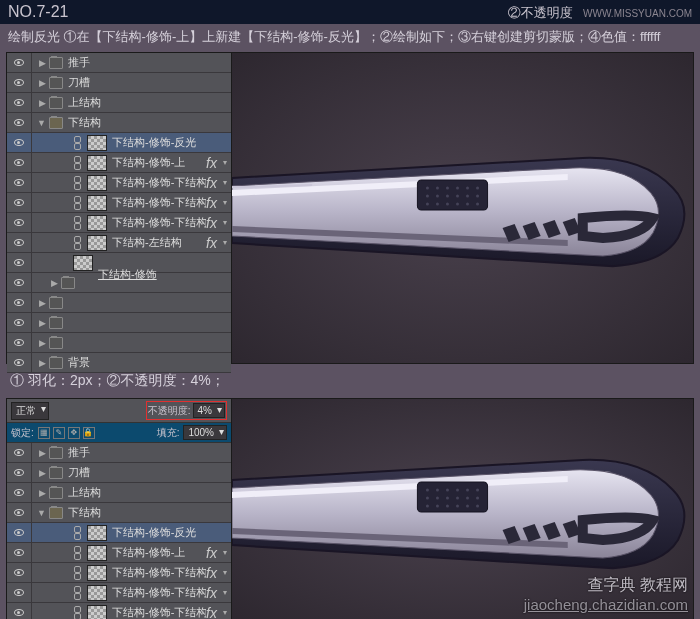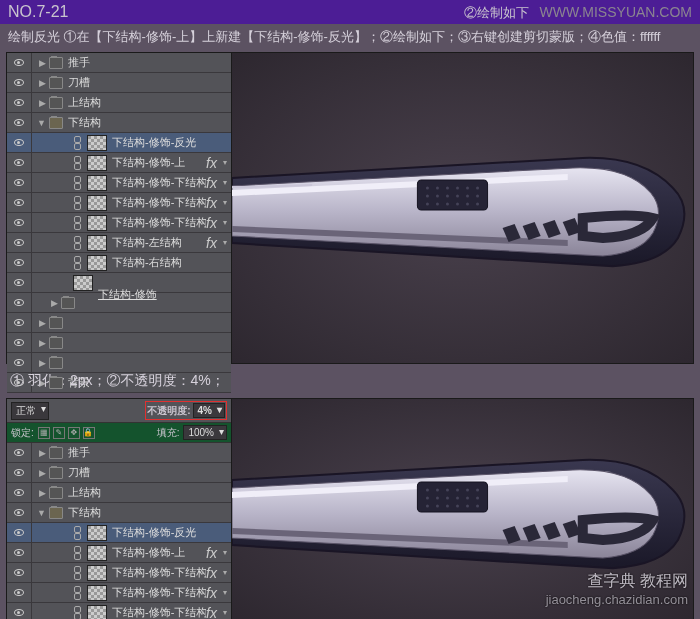--- a/index.html
+++ b/index.html
@@ -7,31 +7,31 @@
   width: 700px;
   height: 619px;
   background: #5c5262;
   font-family: "Microsoft YaHei", sans-serif;
   font-size: 12px;
   color: #c9c4ce;
   overflow: hidden;
   position: relative;
 }
 .header-bar {
-  background: #4c1d95;
+  background: #0f172a;
   padding: 0 8px;
   height: 24px;
   line-height: 24px;
   font-size: 16px;
   color: #c9c4ce;
   display: flex;
   justify-content: space-between;
 }
 .brand { font-size: 13px; }
-.brand-url { font-size: 14px; color: #8b8590; margin-left: 6px; }
+.brand-url { font-size: 10px; color: #8b8590; margin-left: 6px; }
 .instruction {
   background: #5c5262;
   padding: 4px 8px;
   font-size: 13px;
   color: #d6d1db;
   line-height: 18px;
 }
 .section {
   display: flex;
   border: 1px solid #1a1a1a;
@@ -186,67 +186,66 @@
   position: absolute;
   right: 2px;
   top: 0;
 }
 .highlight-box {
   border: 1px solid #e03030;
   padding: 1px;
   display: flex;
   align-items: center;
   gap: 2px;
-  font-weight: bold;
 }
 .panel-lock-row {
-  background: #14532d;
+  background: #0c4a6e;
   padding: 2px 4px;
   display: flex;
   align-items: center;
   gap: 4px;
   font-size: 10px;
   border-bottom: 1px solid #333;
 }
 .lock-icons { display: flex; gap: 3px; }
 .lock-icons span {
   width: 12px;
   height: 12px;
   border: 1px solid #777;
   display: flex;
   align-items: center;
   justify-content: center;
   font-size: 8px;
   color: #aaa;
 }
 .watermark {
   position: absolute;
-  bottom: 12px;
+  bottom: 6px;
   right: 12px;
   color: rgba(230,225,235,0.8);
   font-size: 16px;
   text-align: right;
   text-shadow: 0 0 2px #000;
 }
-.watermark .sub { font-size: 13px; color: rgba(200,195,205,0.7); }
+.watermark .sub { font-size: 15px; color: rgba(200,195,205,0.7); text-decoration: underline; }
 .knife-svg {
   position: absolute;
   top: 50%;
   left: 0;
   transform: translateY(-50%);
   width: 100%;
 }
 </style>
 </head>
 <body>
 
 <div class="header-bar">
   <span>NO.7-21</span>
   <span>
-    <span class="brand">②绘制如下</span>
+    <span class="brand">②不透明度</span>
     <span class="brand-url">WWW.MISSYUAN.COM</span>
   </span>
 </div>
 
 <div class="instruction">绘制反光 ①在【下结构-修饰-上】上新建【下结构-修饰-反光】；②绘制如下；③右键创建剪切蒙版；④色值：ffffff</div>
 
 <div class="section" style="height:312px">
   <div class="layers-panel" id="top-layers">
       <div class="layer-row indent-0">
         <div class="vis-col">
@@ -336,29 +335,20 @@
       <div class="layer-row indent-2">
         <div class="vis-col">
           <div class="eye-icon"></div>
         </div>
         <div class="arrow-col" style="width: 38px; text-align: right;"></div>
         <div class="link-ico"></div>
         <div class="thumb thumb-small"></div>
         <div class="layer-name">下结构-左结构</div>
         <span class="fx-badge">fx</span>
         <span class="chevron">▾</span>
-      </div>
-      <div class="layer-row indent-2">
-        <div class="vis-col">
-          <div class="eye-icon"></div>
-        </div>
-        <div class="arrow-col" style="width: 38px; text-align: right;"></div>
-        <div class="link-ico"></div>
-        <div class="thumb thumb-small"></div>
-        <div class="layer-name">下结构-右结构</div>
       </div>
       <div class="layer-row indent-2">
         <div class="vis-col">
           <div class="eye-icon"></div>
         </div>
         <div class="arrow-col" style="width: 38px; text-align: right;"></div>
         <div class="thumb thumb-small"></div>
         <div class="layer-name underline">下结构-修饰</div>
       </div>
       <div class="layer-row indent-1">

